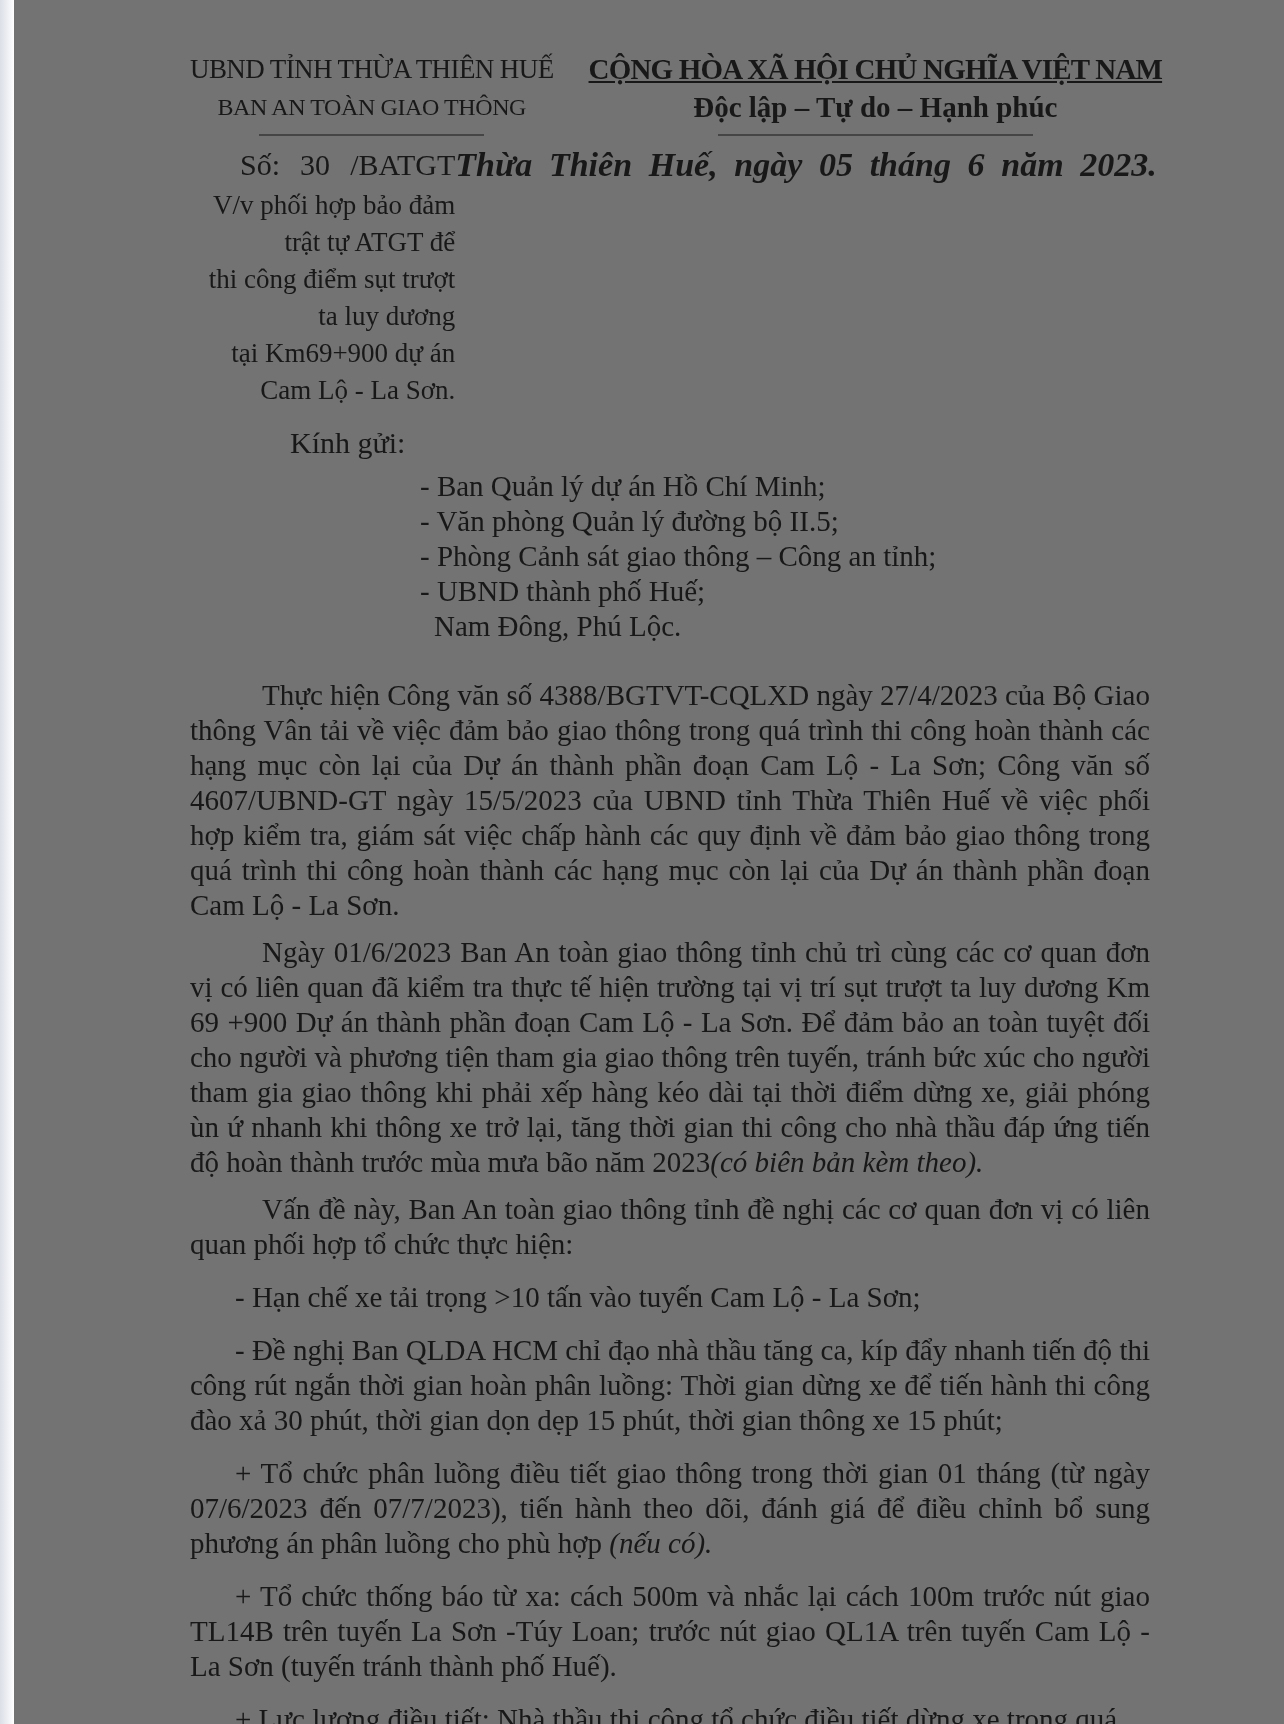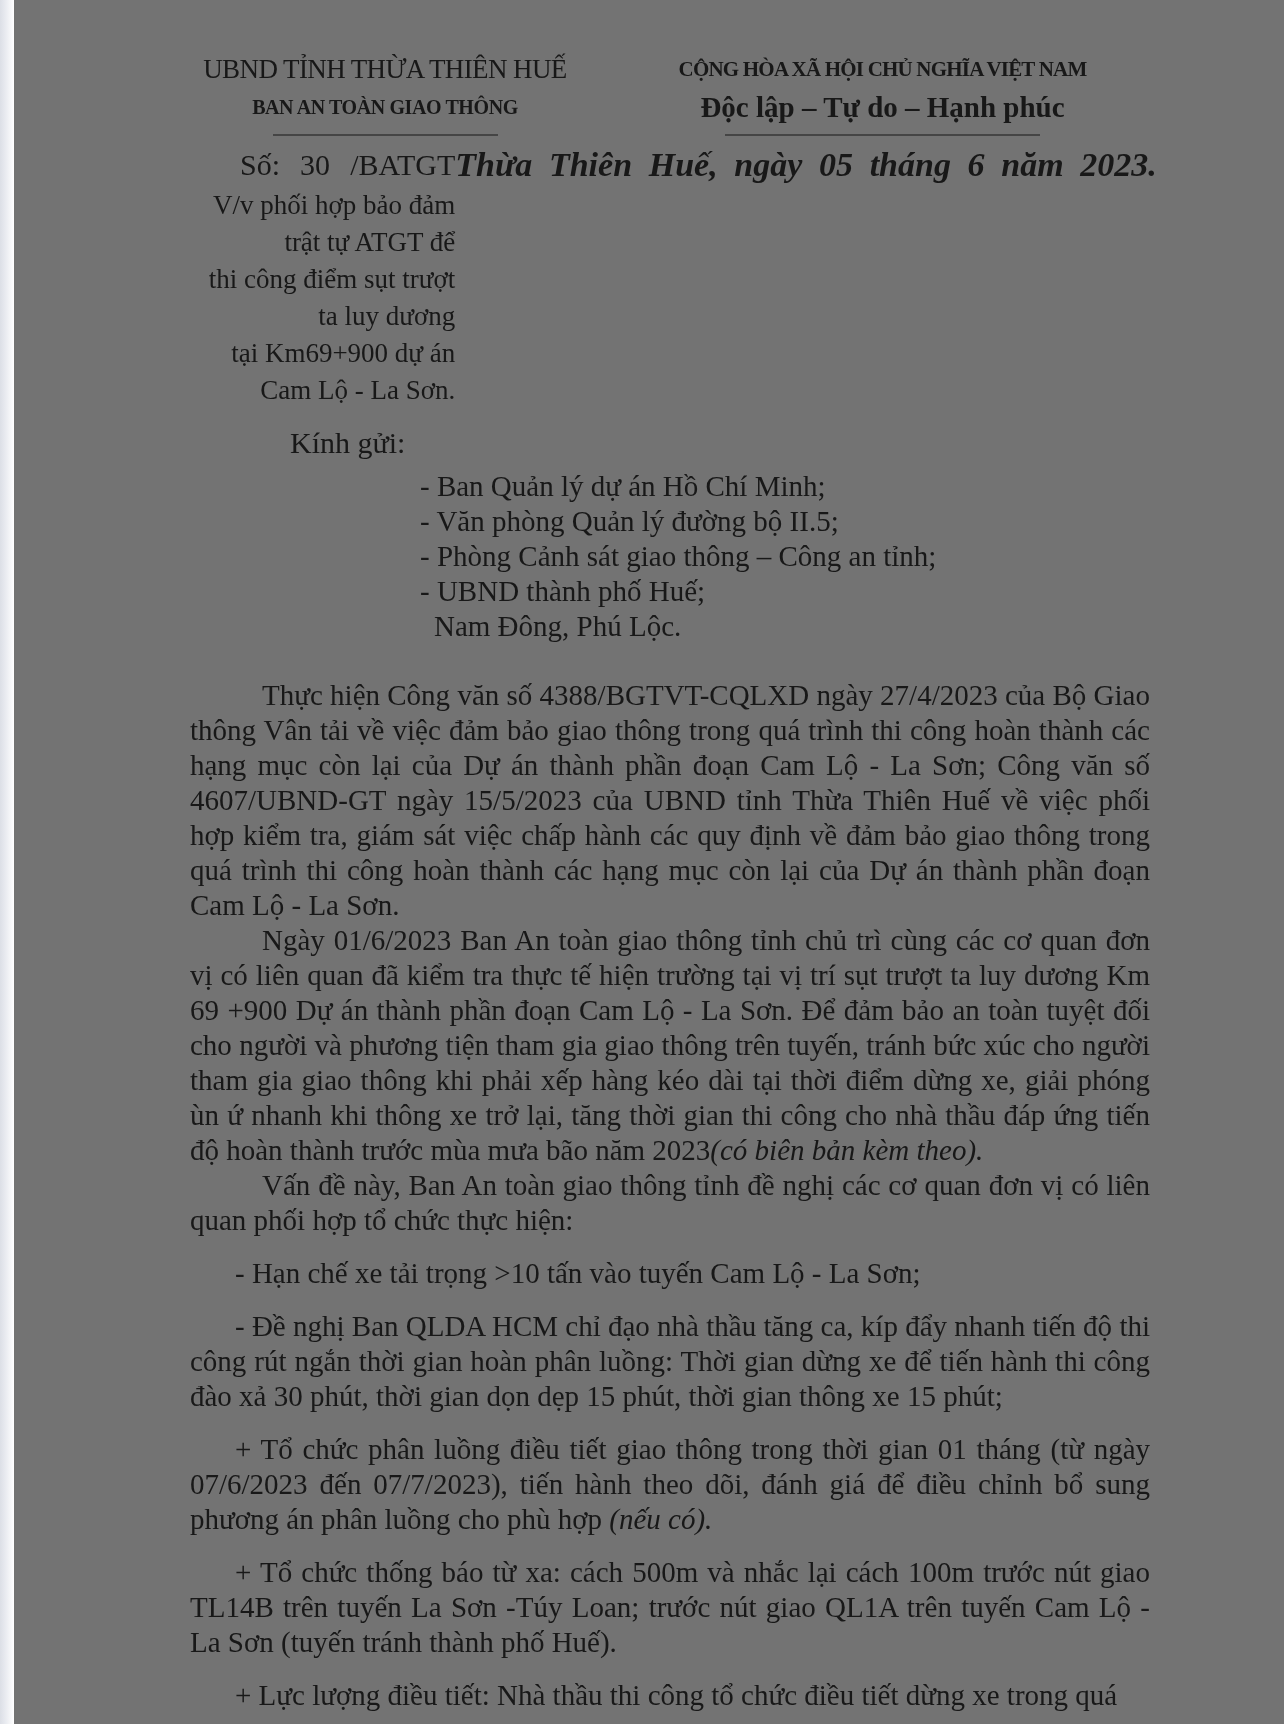--- a/index.html
+++ b/index.html
@@ -15,22 +15,22 @@
     position:absolute; left:0; top:0; width:14px; height:100%;
     background:linear-gradient(to right, #dcdfe6 0%, #e9ebf0 40%, #ffffff 100%);
   }
   .content { position:absolute; left:190px; top:50px; width:960px; }
 
   
   .header-row { display:flex; align-items:flex-start; }
   .h-left  { width:390px; text-align:center; }
   .h-right { flex:1; margin-left:35px; text-align:center; }
   .h-left .l1 { font-size:27px; line-height:38px; letter-spacing:-0.6px; white-space:nowrap; }
-  .h-left .l2 { font-size:20px; line-height:38px; font-weight:bold; letter-spacing:-0.4px; white-space:nowrap; }
-  .h-right .l1 { font-size:21px; line-height:38px; font-weight:bold; letter-spacing:-0.8px; white-space:nowrap; }
+  .h-left .l2 { font-size:24px; line-height:38px; font-weight:normal; letter-spacing:-0.4px; white-space:nowrap; }
+  .h-right .l1 { font-size:29px; line-height:38px; font-weight:bold; letter-spacing:-0.8px; white-space:nowrap;text-decoration:underline; }
   .h-right .l2 { font-size:29px; line-height:38px; font-weight:bold; white-space:nowrap; }
   .rule { height:2px; background:#454545; margin:8px auto 0; }
   .rule-left { width:225px; }
   .rule-right { width:315px; }
 
   
   .meta-row { display:flex; margin-top:10px; }
   .meta-left { width:390px; }
   .doc-number { font-size:30px; line-height:38px; margin-left:50px; word-spacing:0.42em; white-space:nowrap; }
   .subject { margin-top:3px; text-align:right; font-size:27px; line-height:37px; }
@@ -43,21 +43,21 @@
   .recipients { margin-left:230px; margin-top:8px; font-size:29px; line-height:35px; }
   .recipients .cont { padding-left:14px; }
 
   
   .body-text { margin-top:34px; }
   .body-text p {
     margin:0; font-size:29px; line-height:35px;
     text-align:justify;
   }
   p.para { text-indent:72px; }
-  p.para + p.para { margin-top:0; }
+  p.para + p.para { margin-top:12px; }
   p.item { text-indent:45px; margin-top:18px; }
   .italic { font-style:italic; }
 </style>
 </head>
 <body>
 
 <div class="page">
   <div class="edge-strip"></div>
 
   <div class="content">

